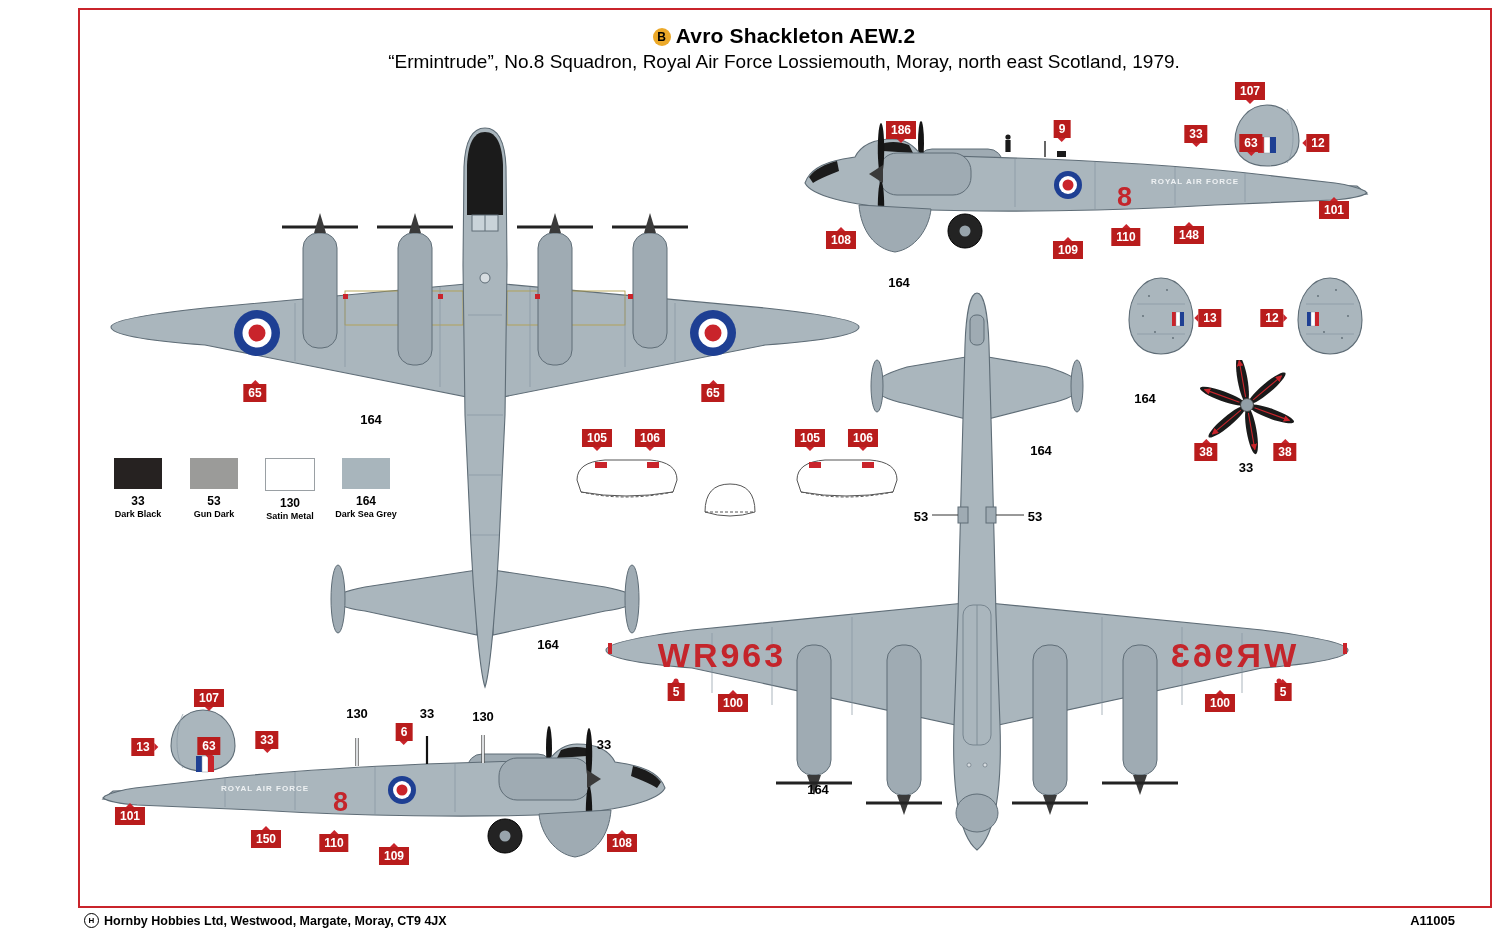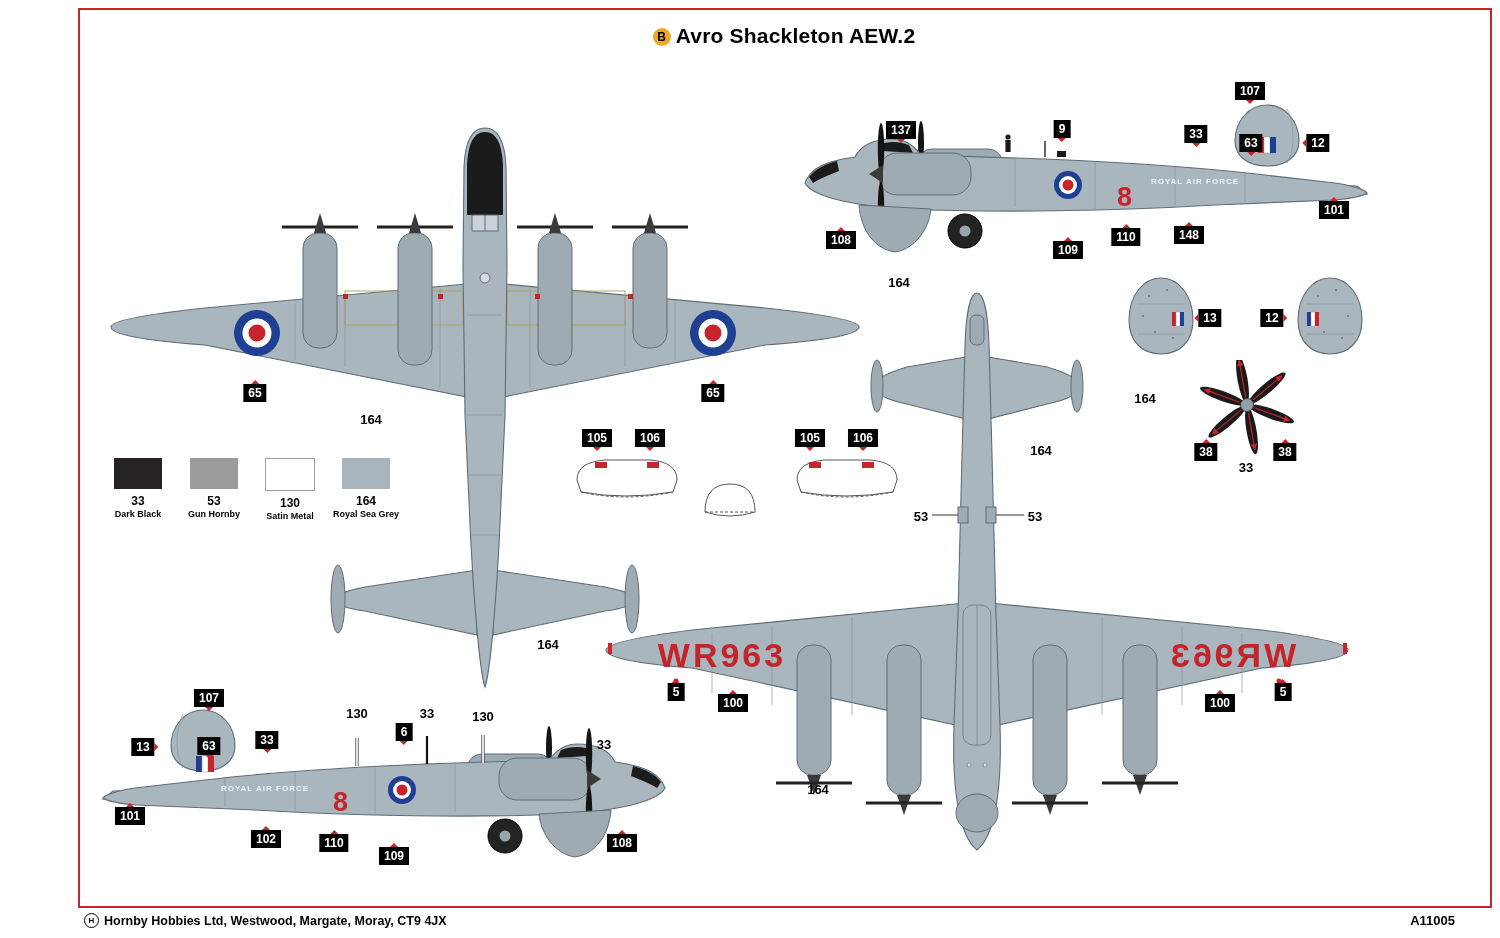--- a/index.html
+++ b/index.html
@@ -14,21 +14,21 @@
          font-size:12px;font-weight:bold;line-height:18px;text-align:center;vertical-align:2px;margin-right:5px;}
   .subtitle{font-size:19px;margin-top:3px;}
   .footer-left{position:absolute;left:84px;top:913px;font-size:12.5px;font-weight:bold;display:flex;align-items:center;gap:5px;}
   .footer-right{position:absolute;right:45px;top:913px;font-size:13px;font-weight:bold;}
   .logo-circle{display:inline-block;width:13px;height:13px;border:1.3px solid #000;border-radius:50%;
                font-size:8px;line-height:13px;text-align:center;font-weight:bold;}
   .view{position:absolute;}
   
   #callout-layer{position:absolute;left:0;top:0;width:1500px;height:938px;z-index:40;pointer-events:none;}
   .callout{position:absolute;transform:translate(-50%,-50%);white-space:nowrap;}
-  .co-red{background:#000000;color:#fff;font-weight:bold;font-size:12px;line-height:1;padding:3px 5px;text-align:right;}
+  .co-red{background:#b91c1c;color:#fff;font-weight:bold;font-size:12px;line-height:1;padding:3px 5px;text-align:right;}
   .co-plain{color:#000;font-weight:bold;font-size:13px;}
   .arr{position:absolute;width:0;height:0;border:4px solid transparent;}
   .arr-down{top:100%;left:50%;margin-left:-4px;border-top-color:#c9242b;}
   .arr-up{bottom:100%;left:50%;margin-left:-4px;border-bottom-color:#c9242b;}
   .arr-left{right:100%;top:50%;margin-top:-4px;border-right-color:#c9242b;}
   .arr-right{left:100%;top:50%;margin-top:-4px;border-left-color:#c9242b;}
   
   #paint-legend{position:absolute;left:100px;top:458px;display:flex;z-index:6;}
   .legend-item{width:76px;text-align:center;}
   .legend-item .sw{display:block;width:48px;height:31px;margin:0 auto;}
@@ -47,20 +47,21 @@
 </style>
 </head>
 <body>
 
 <div class="frame"></div>
 
 <div class="titleblock">
   <div class="title-line">
     <span class="badge">B</span><span style="font-weight:bold;margin-top:44px;">Avro Shackleton AEW.2</span>
   </div>
+  <div class="subtitle">“Ermintrude”, No.8 Squadron, Royal Air Force Lossiemouth, Moray, north east Scotland, 1979.</div>
 </div>
 
 <svg class="view" style="left:95px;top:115px;" width="780" height="580" viewBox="0 0 780 580">
 
   <path class="skin" d="M382,168 L110,193 Q16,203 16,212 Q16,223 110,230 L382,284 Z"></path>
   <path class="skin" d="M398,168 L670,193 Q764,203 764,212 Q764,223 670,230 L398,284 Z"></path>
   <rect class="yellowline" x="250" y="176" width="118" height="34"></rect>
   <rect class="yellowline" x="412" y="176" width="118" height="34"></rect>
   <line class="panel" x1="200" y1="188" x2="200" y2="246"></line>
     <line class="panel" x1="250" y1="182" x2="250" y2="252"></line>
@@ -344,36 +345,36 @@
 
 <div id="paint-legend">
     <div class="legend-item">
       <span class="sw" style="background: rgb(38, 34, 33);"></span>
       <span class="num">33</span>
       <span class="nm">Dark Black</span>
     </div>
     <div class="legend-item">
       <span class="sw" style="background: rgb(155, 155, 153);"></span>
       <span class="num">53</span>
-      <span class="nm">Gun Hornby</span>
+      <span class="nm">Gun Dark</span>
     </div>
     <div class="legend-item">
       <span class="sw sw-border" style="background: rgb(255, 255, 255);"></span>
       <span class="num">130</span>
       <span class="nm">Satin Metal</span>
     </div>
     <div class="legend-item">
       <span class="sw" style="background: rgb(168, 181, 188);"></span>
       <span class="num">164</span>
-      <span class="nm">Royal Sea Grey</span>
+      <span class="nm">Dark Sea Grey</span>
     </div>
   </div>
 
 <div id="callout-layer">
-    <div class="callout co-red" style="left: 901px; top: 130px;"><span>137</span><i class="arr arr-down"></i></div>
+    <div class="callout co-red" style="left: 901px; top: 130px;"><span>186</span><i class="arr arr-down"></i></div>
     <div class="callout co-red" style="left: 1062px; top: 129px;"><span>9</span><i class="arr arr-down"></i></div>
     <div class="callout co-red" style="left: 1196px; top: 134px;"><span>33</span><i class="arr arr-down"></i></div>
     <div class="callout co-red" style="left: 1250px; top: 91px;"><span>107</span><i class="arr arr-down"></i></div>
     <div class="callout co-red" style="left: 1251px; top: 143px;"><span>63</span><i class="arr arr-down"></i></div>
     <div class="callout co-red" style="left: 1318px; top: 143px;"><span>12</span><i class="arr arr-left"></i></div>
     <div class="callout co-red" style="left: 1334px; top: 210px;"><span>101</span><i class="arr arr-up"></i></div>
     <div class="callout co-red" style="left: 841px; top: 240px;"><span>108</span><i class="arr arr-up"></i></div>
     <div class="callout co-red" style="left: 1068px; top: 250px;"><span>109</span><i class="arr arr-up"></i></div>
     <div class="callout co-red" style="left: 1126px; top: 237px;"><span>110</span><i class="arr arr-up"></i></div>
     <div class="callout co-red" style="left: 1189px; top: 235px;"><span>148</span><i class="arr arr-up"></i></div>
@@ -398,21 +399,21 @@
     <div class="callout co-red" style="left: 676px; top: 692px;"><span>5</span><i class="arr arr-up"></i></div>
     <div class="callout co-red" style="left: 733px; top: 703px;"><span>100</span><i class="arr arr-up"></i></div>
     <div class="callout co-red" style="left: 1220px; top: 703px;"><span>100</span><i class="arr arr-up"></i></div>
     <div class="callout co-red" style="left: 1283px; top: 692px;"><span>5</span><i class="arr arr-up"></i></div>
     <div class="callout co-plain" style="left: 818px; top: 789px;"><span>164</span></div>
     <div class="callout co-red" style="left: 209px; top: 698px;"><span>107</span><i class="arr arr-down"></i></div>
     <div class="callout co-red" style="left: 209px; top: 746px;"><span>63</span><i class="arr arr-down"></i></div>
     <div class="callout co-red" style="left: 267px; top: 740px;"><span>33</span><i class="arr arr-down"></i></div>
     <div class="callout co-red" style="left: 143px; top: 747px;"><span>13</span><i class="arr arr-right"></i></div>
     <div class="callout co-red" style="left: 130px; top: 816px;"><span>101</span><i class="arr arr-up"></i></div>
-    <div class="callout co-red" style="left: 266px; top: 839px;"><span>102</span><i class="arr arr-up"></i></div>
+    <div class="callout co-red" style="left: 266px; top: 839px;"><span>150</span><i class="arr arr-up"></i></div>
     <div class="callout co-red" style="left: 334px; top: 843px;"><span>110</span><i class="arr arr-up"></i></div>
     <div class="callout co-red" style="left: 394px; top: 856px;"><span>109</span><i class="arr arr-up"></i></div>
     <div class="callout co-red" style="left: 622px; top: 843px;"><span>108</span><i class="arr arr-up"></i></div>
     <div class="callout co-red" style="left: 404px; top: 732px;"><span>6</span><i class="arr arr-down"></i></div>
     <div class="callout co-plain" style="left: 357px; top: 713px;"><span>130</span></div>
     <div class="callout co-plain" style="left: 427px; top: 713px;"><span>33</span></div>
     <div class="callout co-plain" style="left: 483px; top: 716px;"><span>130</span></div>
     <div class="callout co-plain" style="left: 604px; top: 744px;"><span>33</span></div>
   </div>
 

